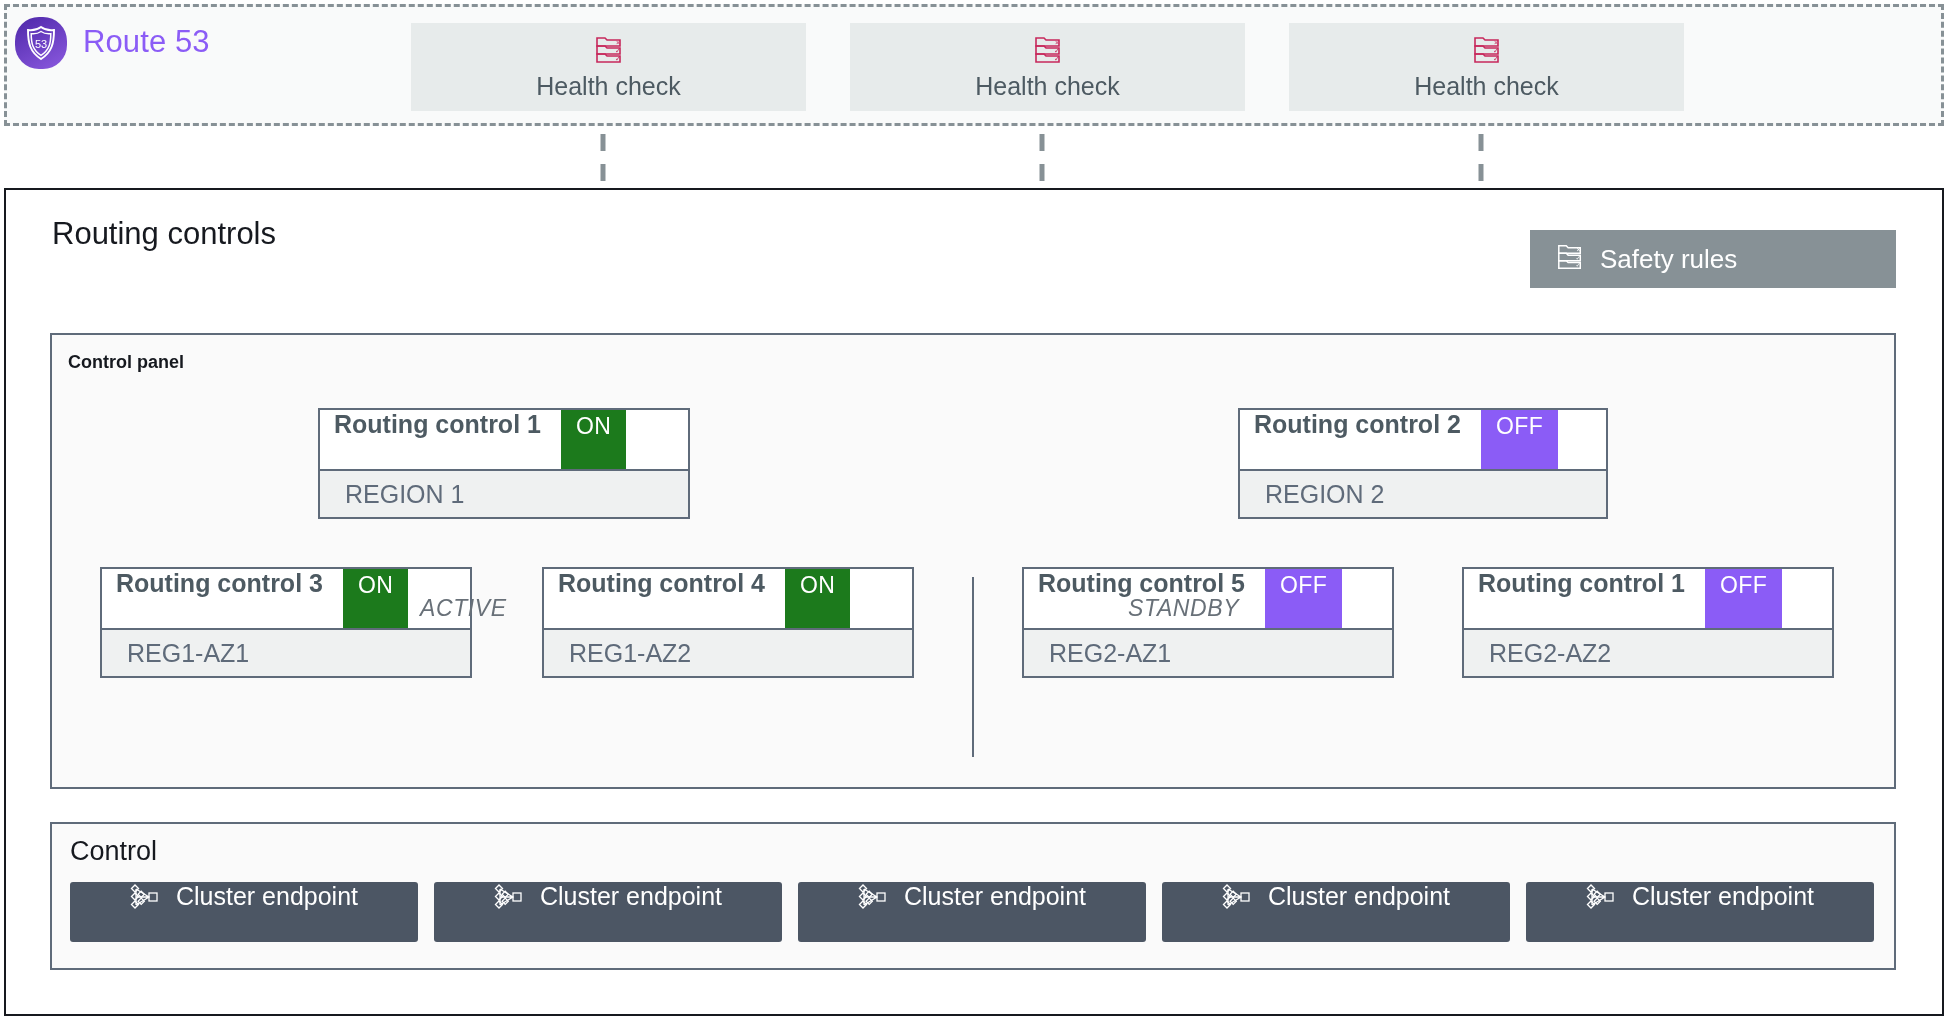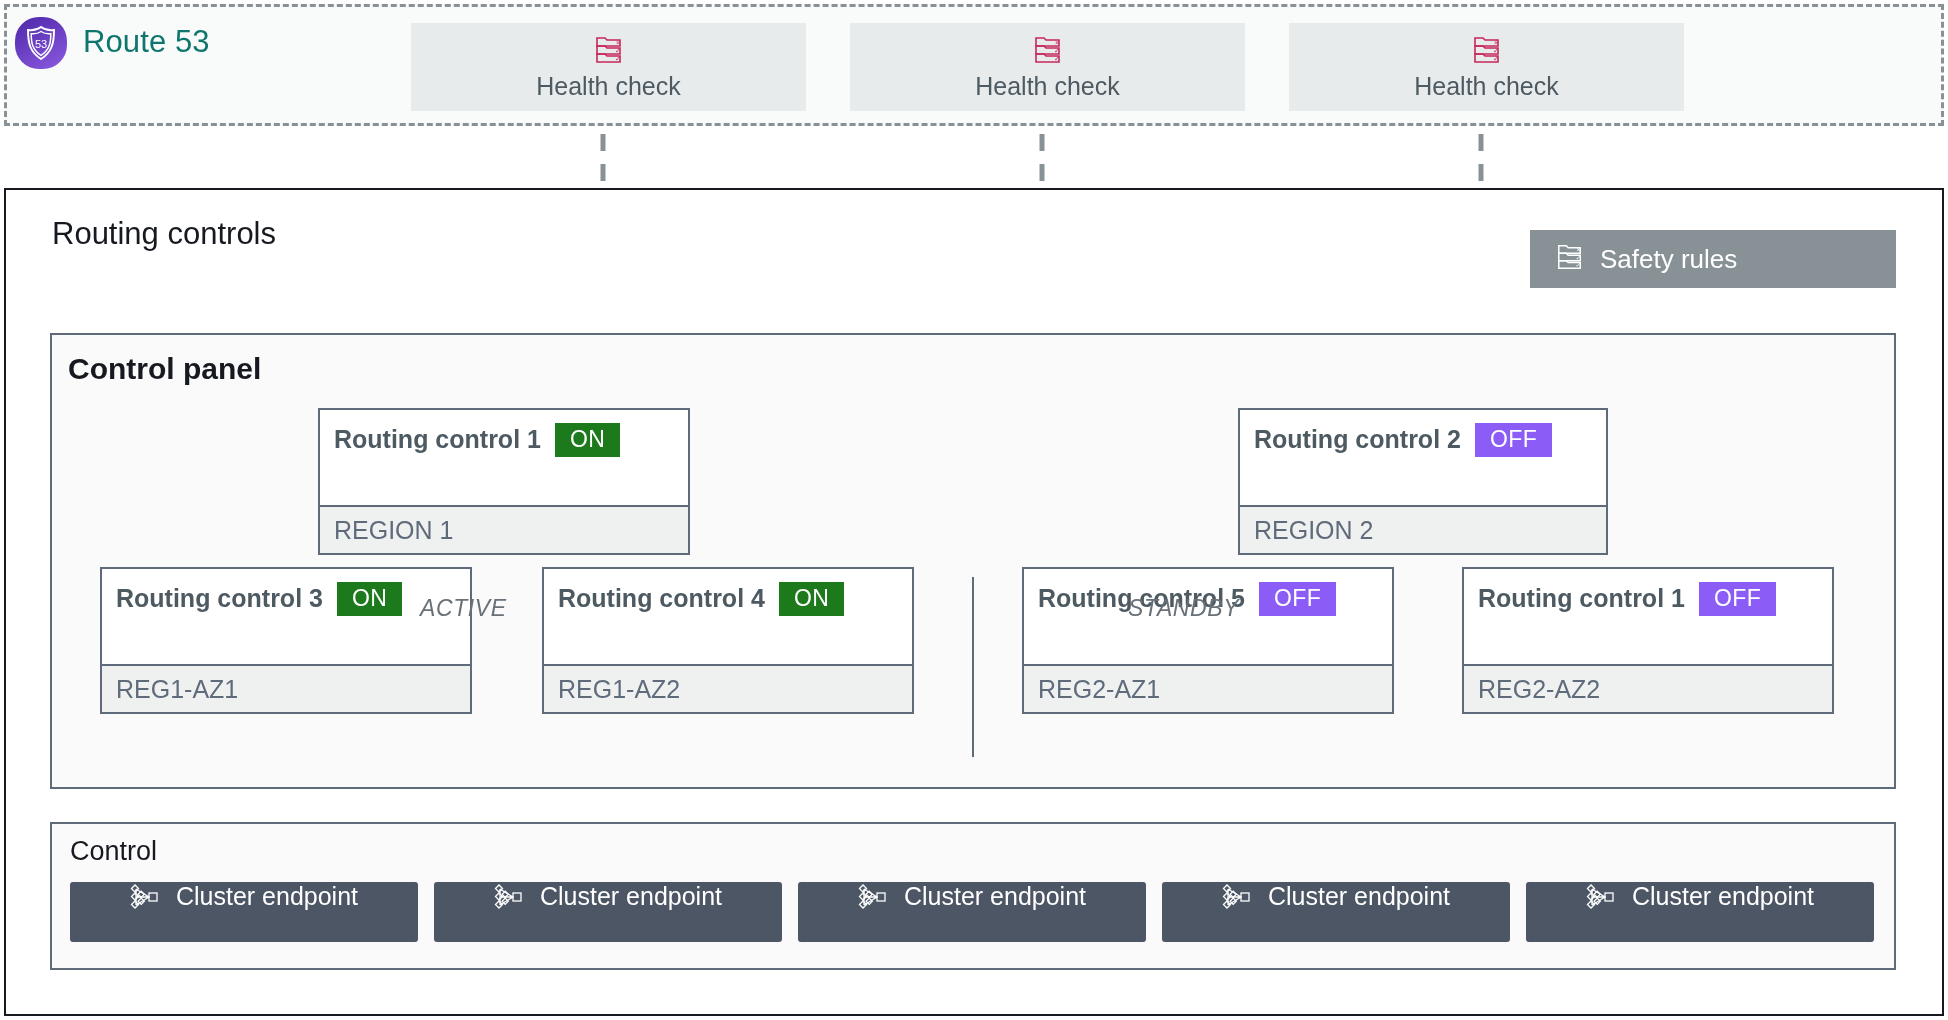--- a/index.html
+++ b/index.html
@@ -19,21 +19,21 @@
     border: 3px dashed #879196;
   }
   .r53-logo {
     position: absolute; left: 8px; top: 10px;
     width: 52px; height: 52px;
     background: linear-gradient(150deg, #4d27a8 0%, #8c5ae0 100%);
     display: flex; align-items: center; justify-content: center; border-radius: 24px;
   }
   .r53-title {
     position: absolute; left: 76px; top: 17px;
-    font-size: 31px; color: #0f766e; letter-spacing: .1px;
+    font-size: 31px; color: #8b5cf6; letter-spacing: .1px;
   }
 
   .hc {
     position: absolute; top: 16px;
     width: 395px; height: 88px;
     background: #e7ebeb;
     display: flex; flex-direction: column;
     align-items: center; justify-content: center;
     gap: 2px;
   }
@@ -66,49 +66,49 @@
 
   
   .cpanel {
     position: absolute; left: 44px; top: 143px;
     width: 1846px; height: 456px;
     background: #fafafa;
     border: 2px solid #5f6b7a;
   }
   .cpanel-title {
     position: absolute; left: 16px; top: 17px;
-    font-size: 30px; font-weight: bold; color: #16191f;
+    font-size: 18px; font-weight: bold; color: #16191f;
   }
   .cp-divider {
     position: absolute; left: 920px; top: 242px;
     width: 2px; height: 180px; background: #5f6b7a;
   }
   .env-label {
     position: absolute; font-size: 23px; font-style: italic;
     color: #687078; letter-spacing: .6px;
   }
   .env-active  { left: 420px; top: 595px; }
   .env-standby { left: 1128px; top: 595px; }
 
   
   .rcard { position: absolute; border: 2px solid #5f6b7a; background: #ffffff; }
   .rcard-top {
-    height: 59px; display: flex; align-items: center;
-    padding: 0 14px; gap: 14px;
+    height: 59px; display: flex; 
+    padding: 0 14px; gap: 20px;
   }
   .rcard-name { font-size: 25px; font-weight: bold; color: #4d5a62; white-space: nowrap; }
   .badge {
     font-size: 23px; color: #ffffff; padding: 5px 15px 6px 15px;
     line-height: 1; letter-spacing: .4px;
   }
   .badge.on  { background: #1c7a1c; }
   .badge.off { background: #8b5cf6; }
   .rcard-bot {
     height: 48px; background: #eff1f1; border-top: 2px solid #5f6b7a;
-    display: flex; align-items: center; padding: 0 14px; margin-top: 36px;
+    display: flex; align-items: center; padding: 0 25px;
   }
   .rcard-region { font-size: 25px; color: #5f6b7a; }
 
   .rc1 { left: 318px; top: 408px; width: 372px; }
   .rc2 { left: 1238px; top: 408px; width: 370px; }
   .rc3 { left: 100px; top: 567px; width: 372px; }
   .rc4 { left: 542px; top: 567px; width: 372px; }
   .rc5 { left: 1022px; top: 567px; width: 372px; }
   .rc6 { left: 1462px; top: 567px; width: 372px; }
 

